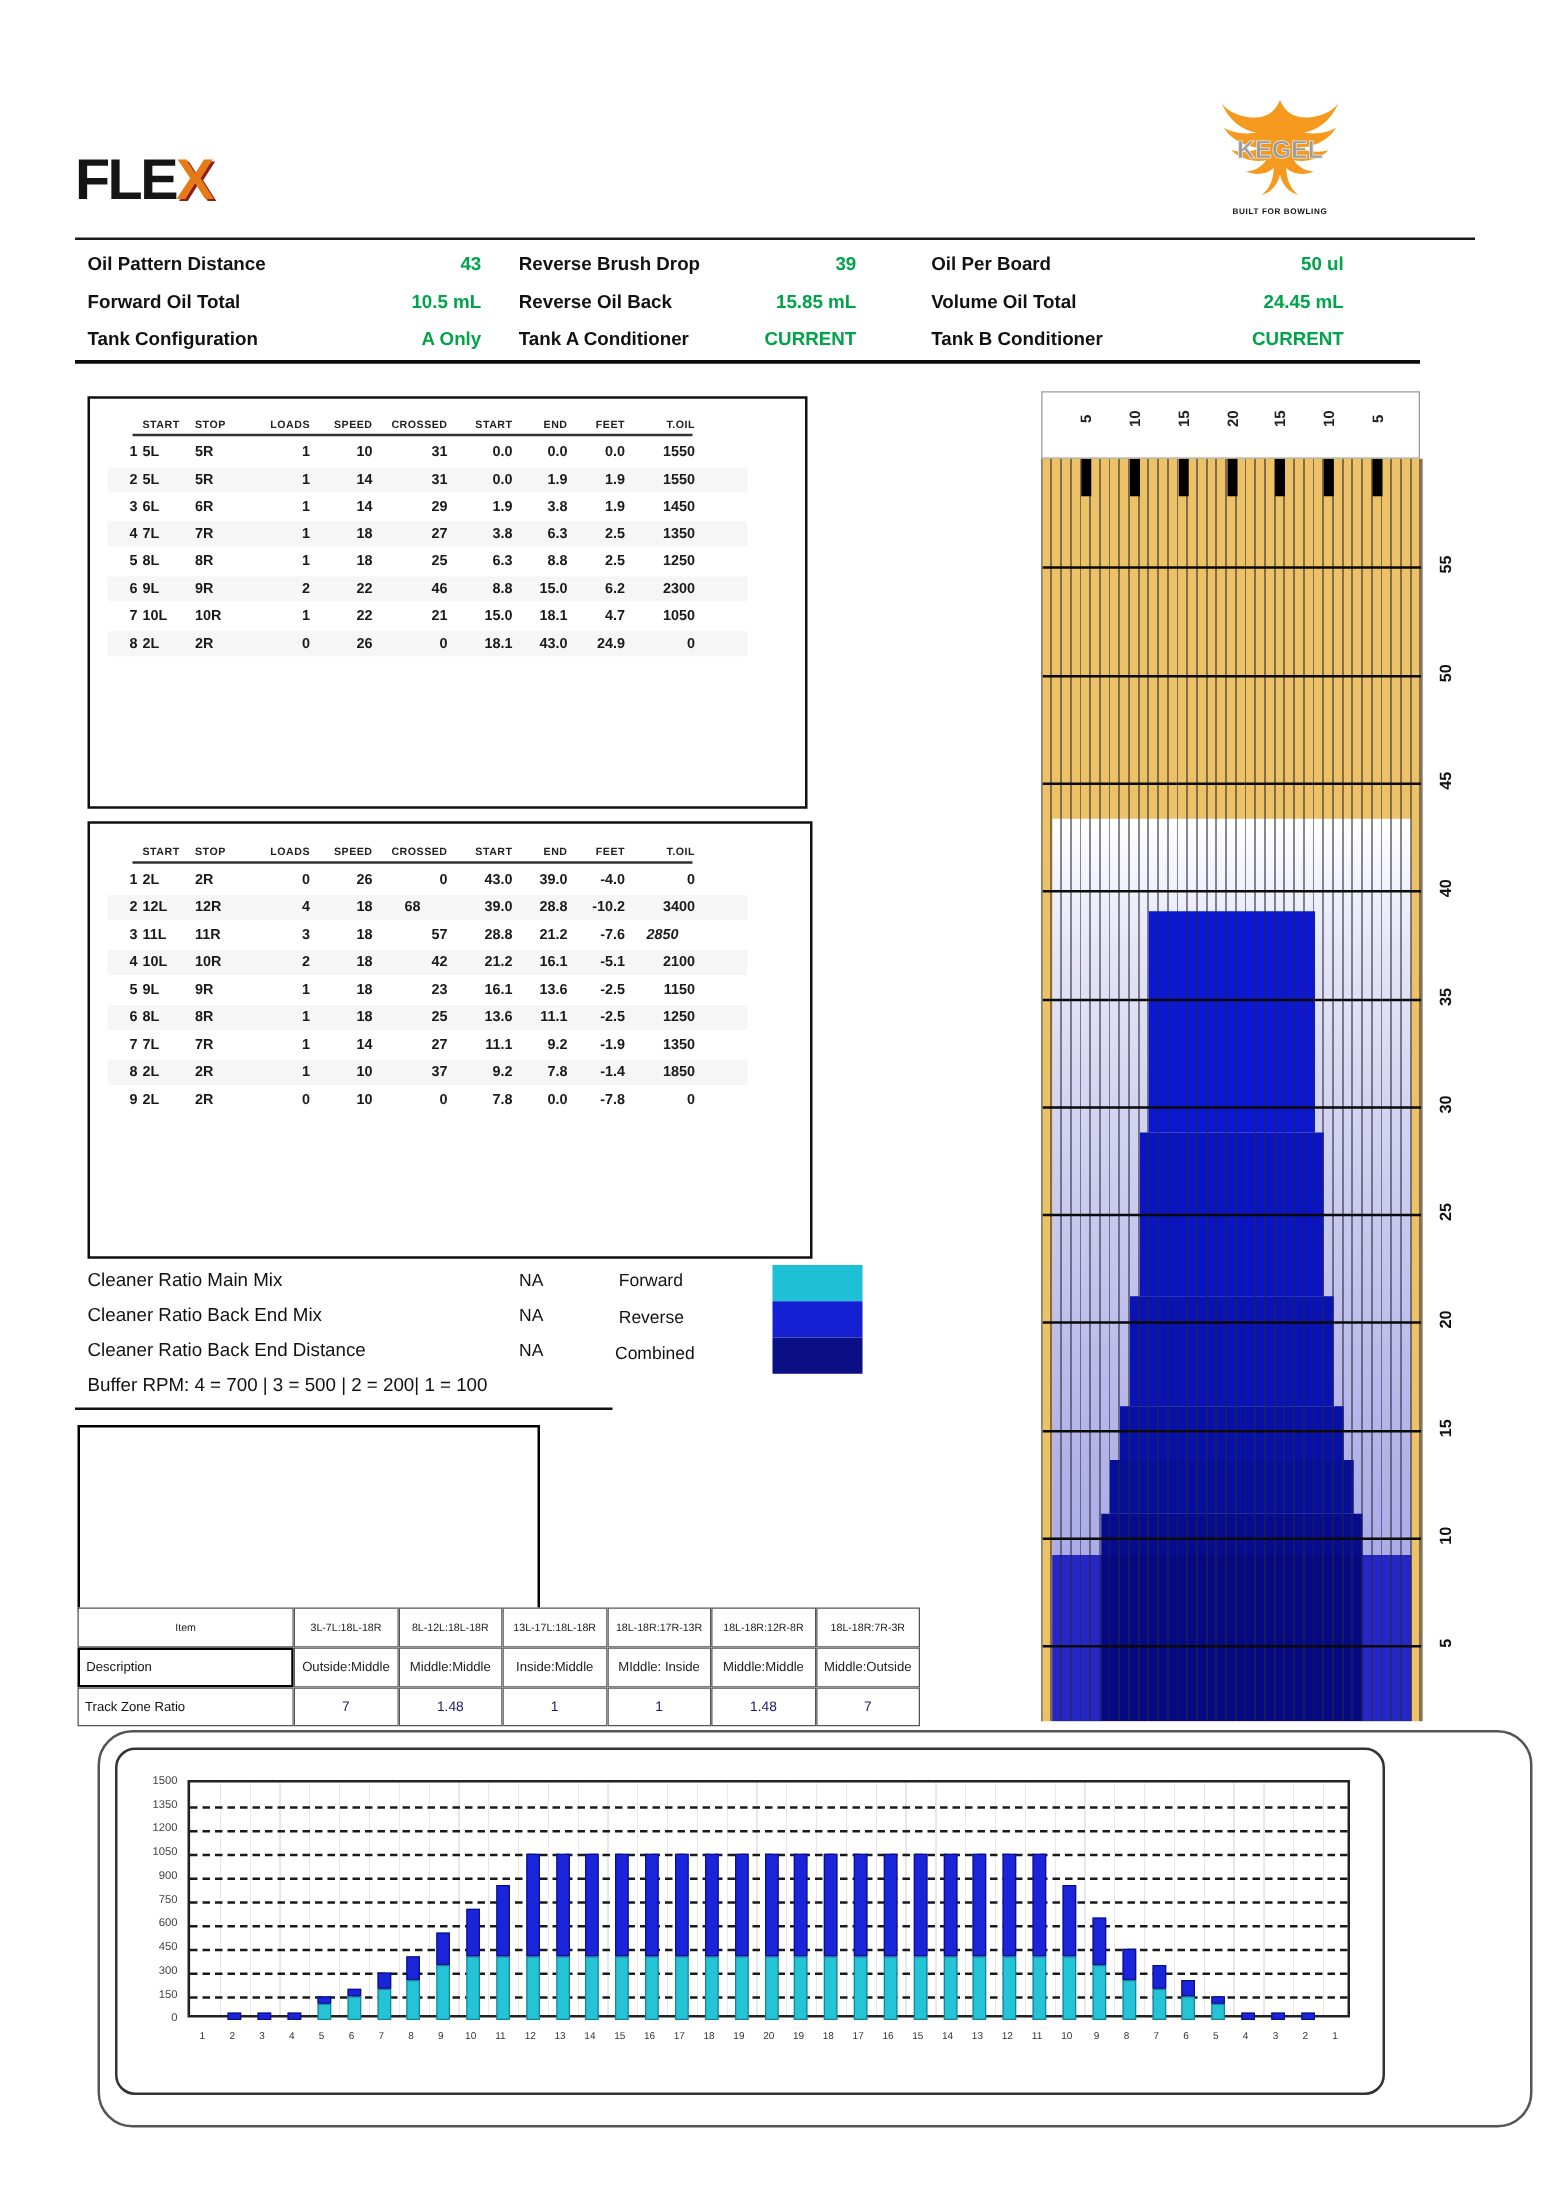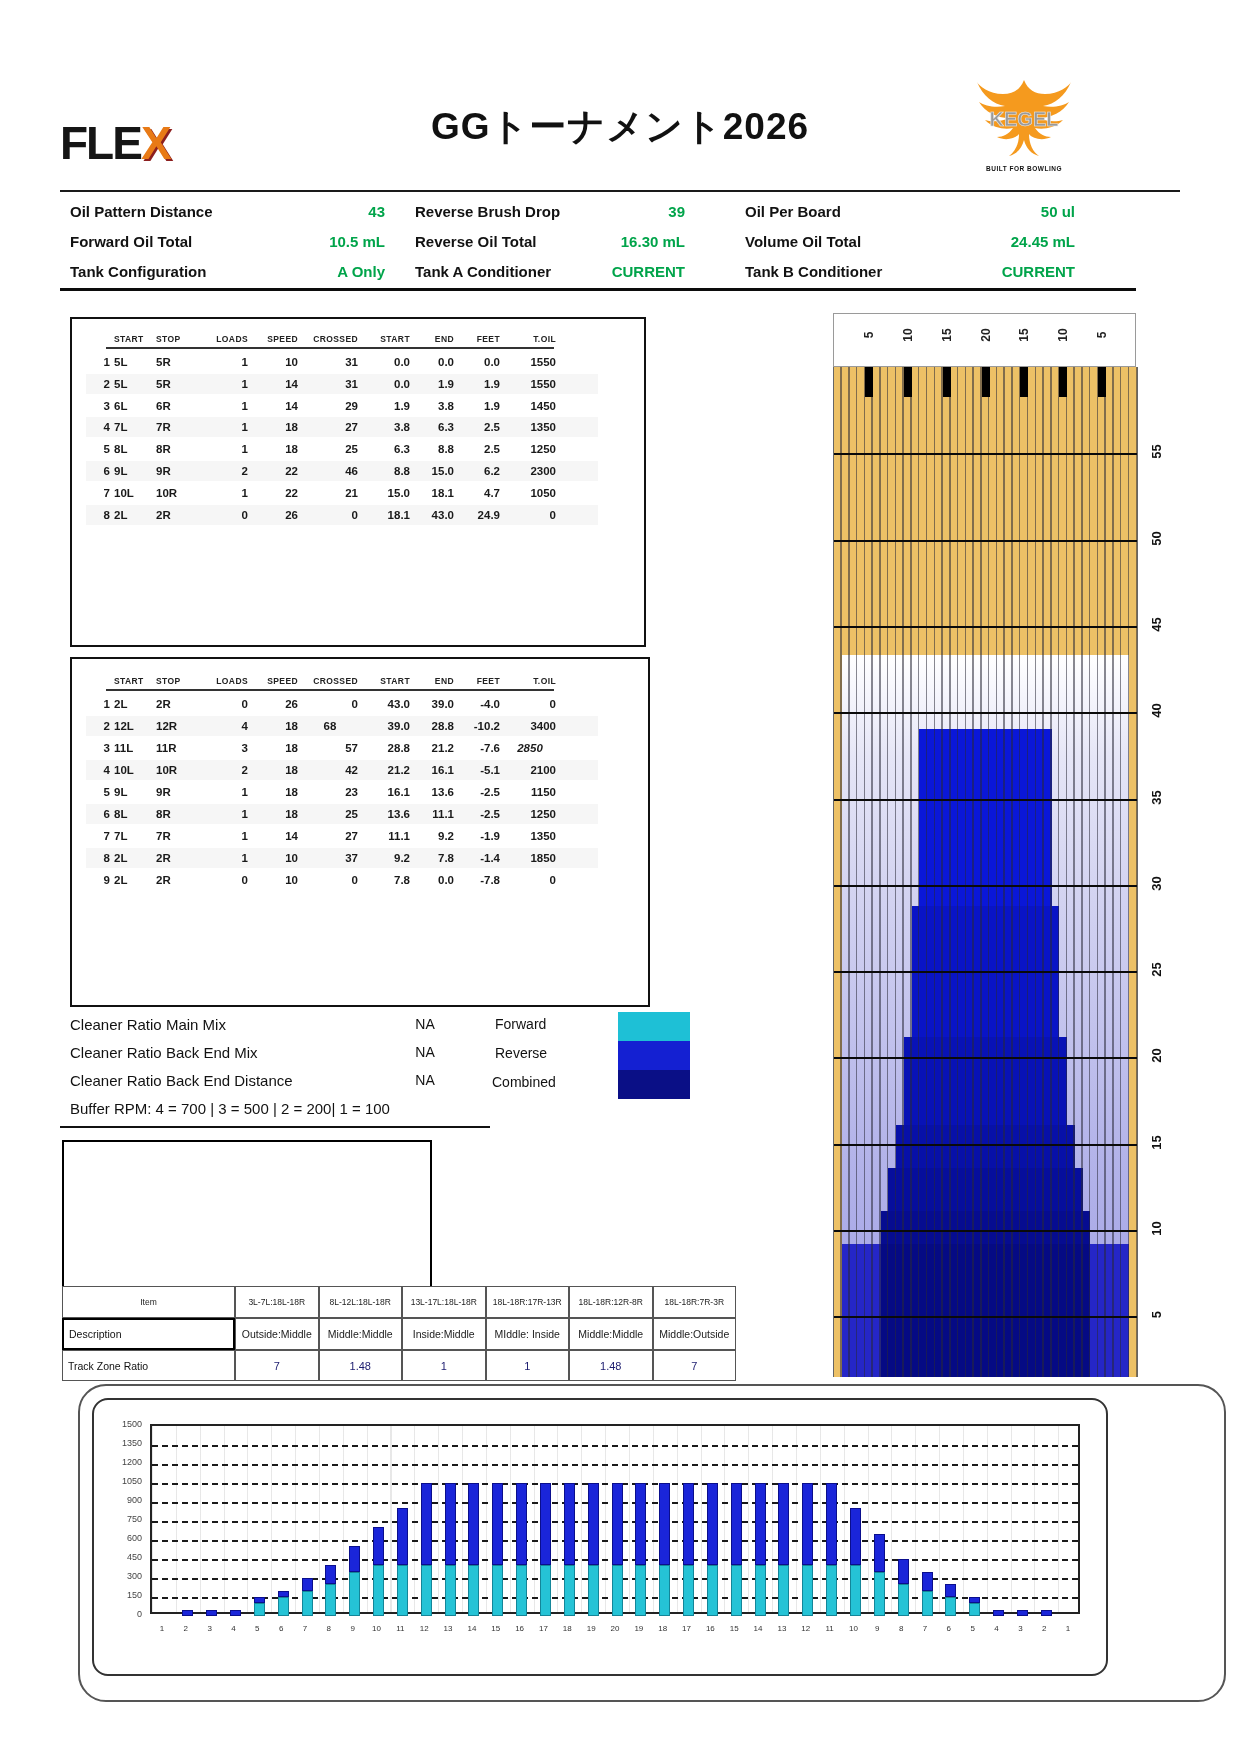--- a/index.html
+++ b/index.html
@@ -70,43 +70,42 @@
   .xlab{position:absolute;text-align:center;width:22px;font-size:8px;color:#333;}
   .bar-seg{position:absolute;box-sizing:border-box;}
 </style>
 </head>
 <body>
 
 <div id="page">
 
   <div class="abs flex-logo"><span class="fl">FLE</span><span class="fx">X</span></div>
 
-  <div class="abs page-title">GGトーナメント2026</div>
 
   <div class="abs kegel-box">
     <svg width="98" height="86" viewBox="0 0 98 86">
       <path d="M49 6 C45 16 38 20 28 20 C14 20 4 12 2 8 C8 22 18 30 30 32 C20 34 10 32 4 28 C10 38 22 44 34 44 C26 48 16 48 10 46 C18 54 30 56 38 54 C34 60 28 63 22 63 C30 67 40 65 44 60 C44 70 40 78 34 82 C42 80 47 74 49 66 C51 74 56 80 64 82 C58 78 54 70 54 60 C58 65 68 67 76 63 C70 63 64 60 60 54 C68 56 80 54 88 46 C82 48 72 48 64 44 C76 44 88 38 94 28 C88 32 78 34 68 32 C80 30 90 22 96 8 C94 12 84 20 70 20 C60 20 53 16 49 6 Z" fill="#F59A1E"></path>
       <text x="49" y="52" text-anchor="middle" font-size="20" font-weight="bold" fill="#9a9a9a" stroke="#e8e8e8" stroke-width="0.6" font-family="Liberation Sans, sans-serif">KEGEL</text>
     </svg>
     <div class="kegel-tag">BUILT FOR BOWLING</div>
   </div>
 
   <div class="abs hr1"></div>
 
   <div id="info-grid">
       <div class="abs info-label" style="left: 70px; top: 203px;">Oil Pattern Distance</div>
       <div class="abs info-value" style="left: 280px; top: 203px; width: 105px; color: rgb(0, 164, 74);">43</div>
       <div class="abs info-label" style="left: 415px; top: 203px;">Reverse Brush Drop</div>
       <div class="abs info-value" style="left: 560px; top: 203px; width: 125px; color: rgb(0, 164, 74);">39</div>
       <div class="abs info-label" style="left: 745px; top: 203px;">Oil Per Board</div>
       <div class="abs info-value" style="left: 930px; top: 203px; width: 145px; color: rgb(0, 164, 74);">50 ul</div>
       <div class="abs info-label" style="left: 70px; top: 233px;">Forward Oil Total</div>
       <div class="abs info-value" style="left: 280px; top: 233px; width: 105px; color: rgb(0, 164, 74);">10.5 mL</div>
-      <div class="abs info-label" style="left: 415px; top: 233px;">Reverse Oil Total</div>
-      <div class="abs info-value" style="left: 560px; top: 233px; width: 125px; color: rgb(0, 164, 74);">16.30 mL</div>
+      <div class="abs info-label" style="left: 415px; top: 233px;">Reverse Oil Back</div>
+      <div class="abs info-value" style="left: 560px; top: 233px; width: 125px; color: rgb(0, 164, 74);">15.85 mL</div>
       <div class="abs info-label" style="left: 745px; top: 233px;">Volume Oil Total</div>
       <div class="abs info-value" style="left: 930px; top: 233px; width: 145px; color: rgb(0, 164, 74);">24.45 mL</div>
       <div class="abs info-label" style="left: 70px; top: 263px;">Tank Configuration</div>
       <div class="abs info-value" style="left: 280px; top: 263px; width: 105px; color: rgb(0, 164, 74);">A Only</div>
       <div class="abs info-label" style="left: 415px; top: 263px;">Tank A Conditioner</div>
       <div class="abs info-value" style="left: 560px; top: 263px; width: 125px; color: rgb(0, 164, 74);">CURRENT</div>
       <div class="abs info-label" style="left: 745px; top: 263px;">Tank B Conditioner</div>
       <div class="abs info-value" style="left: 930px; top: 263px; width: 145px; color: rgb(0, 164, 74);">CURRENT</div>
     </div>
 

